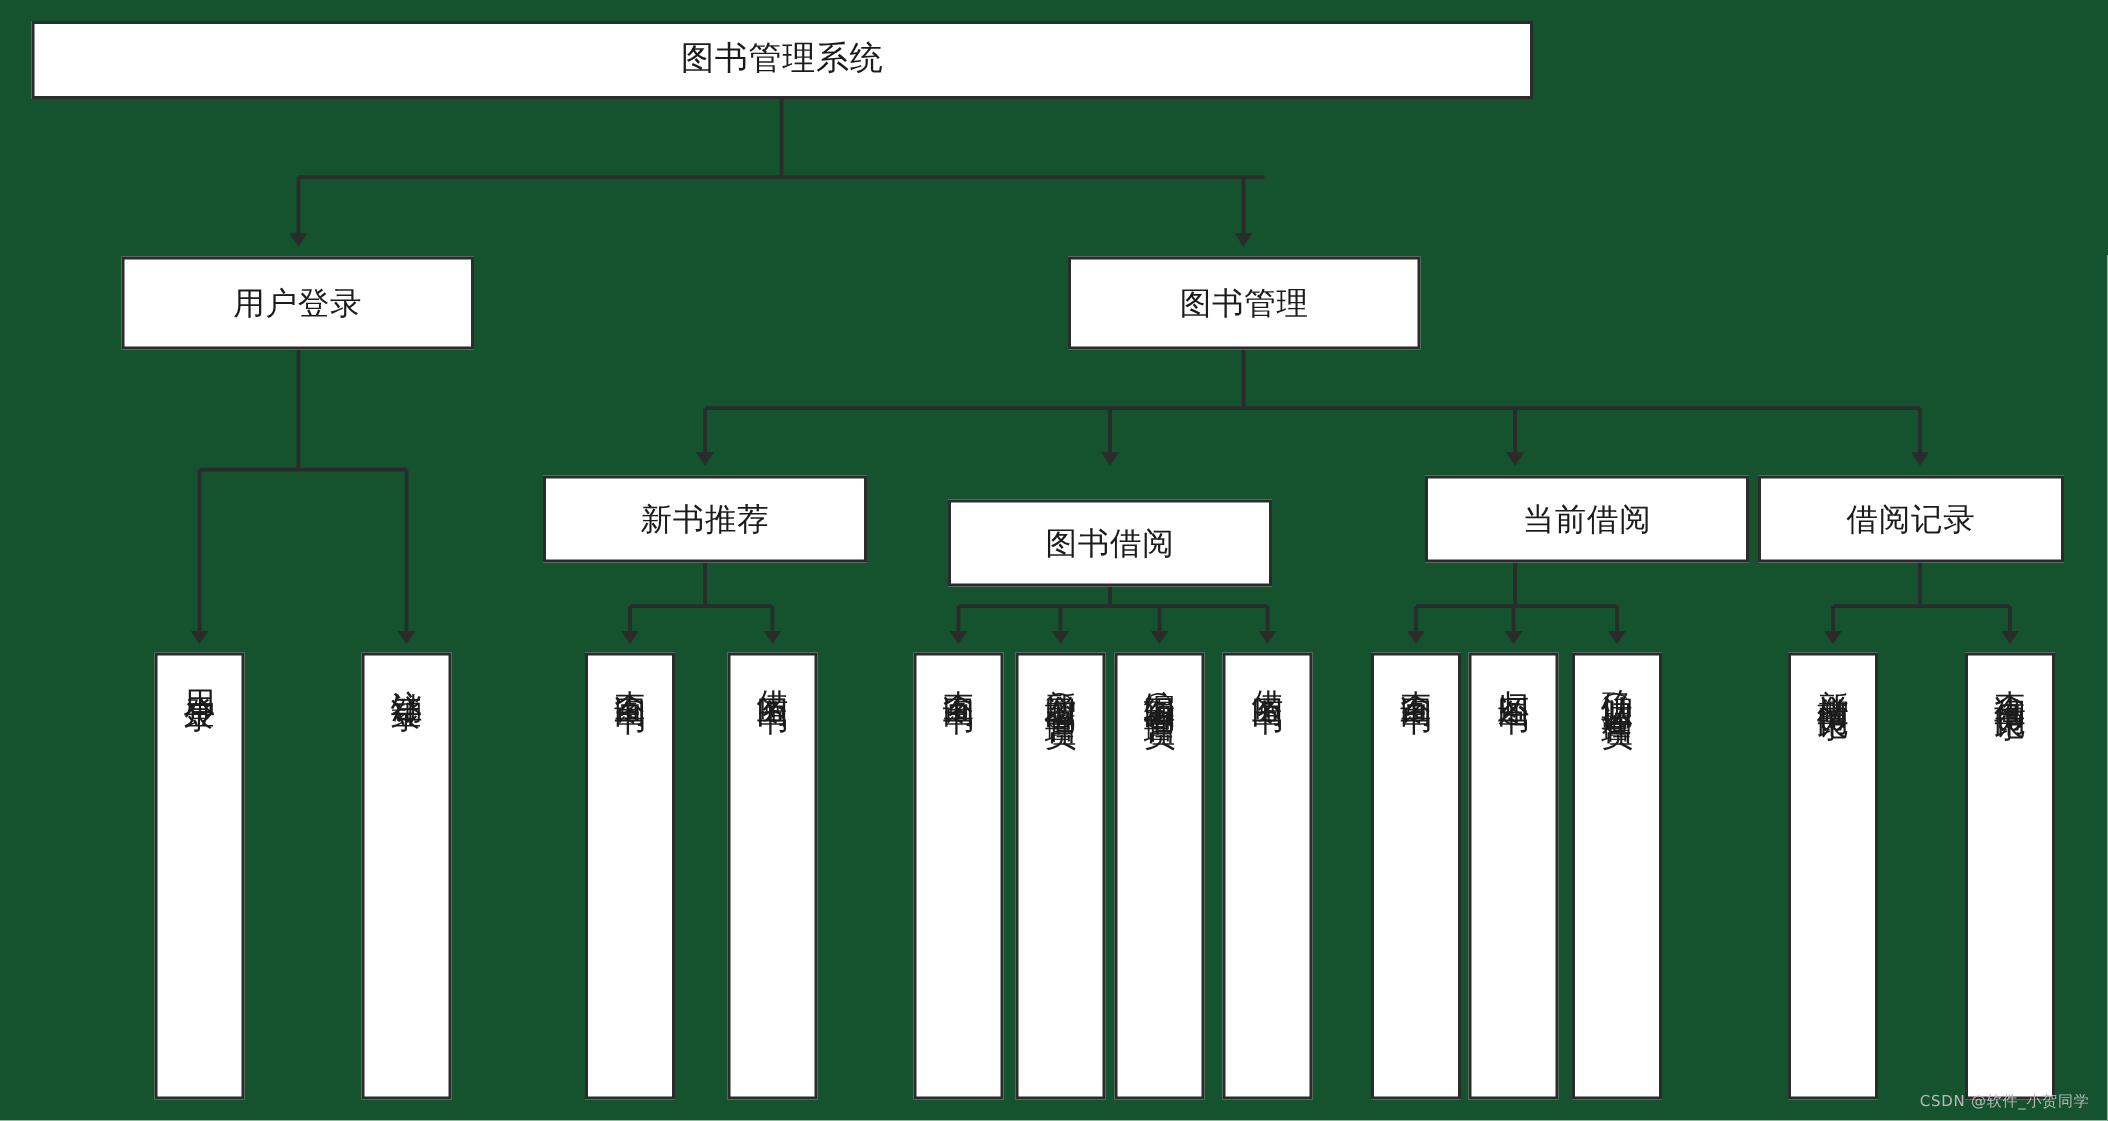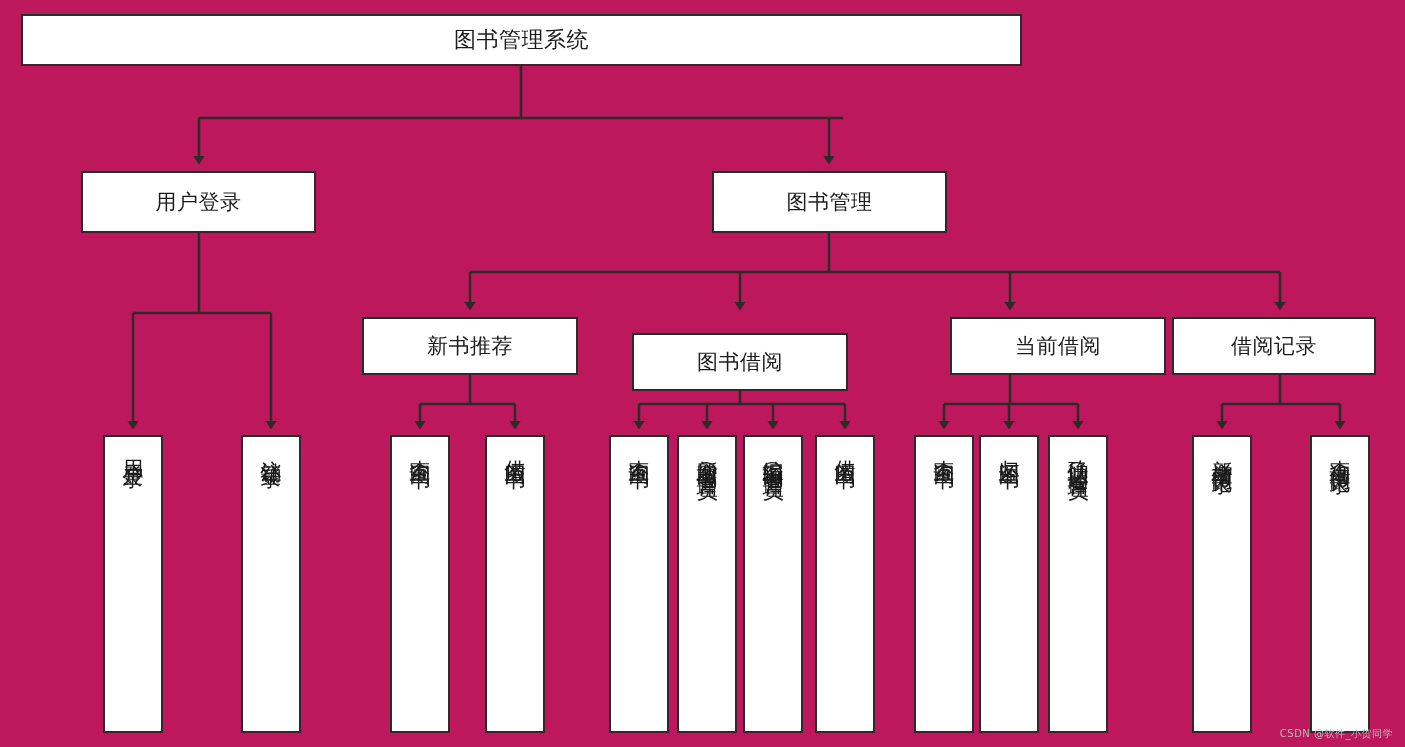--- a/index.html
+++ b/index.html
@@ -7,21 +7,21 @@
     padding: 0;
     background: #ffffff;
   }
   body {
     font-family: "DejaVu Sans", "Liberation Sans", sans-serif;
   }
   #canvas {
     position: relative;
     width: 1405px;
     height: 747px;
-    background: #be185d;
+    background: #14532d;
     overflow: hidden;
   }
   #connectors {
     position: absolute;
     left: 0;
     top: 0;
     width: 1405px;
     height: 747px;
     pointer-events: none;
   }

